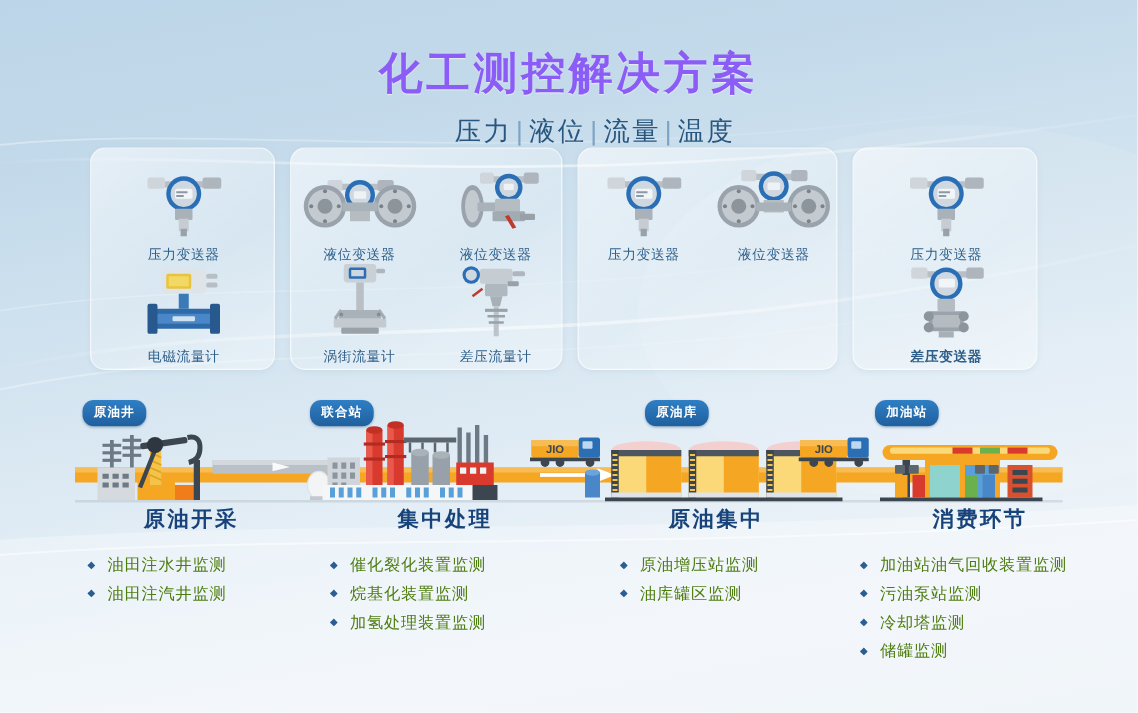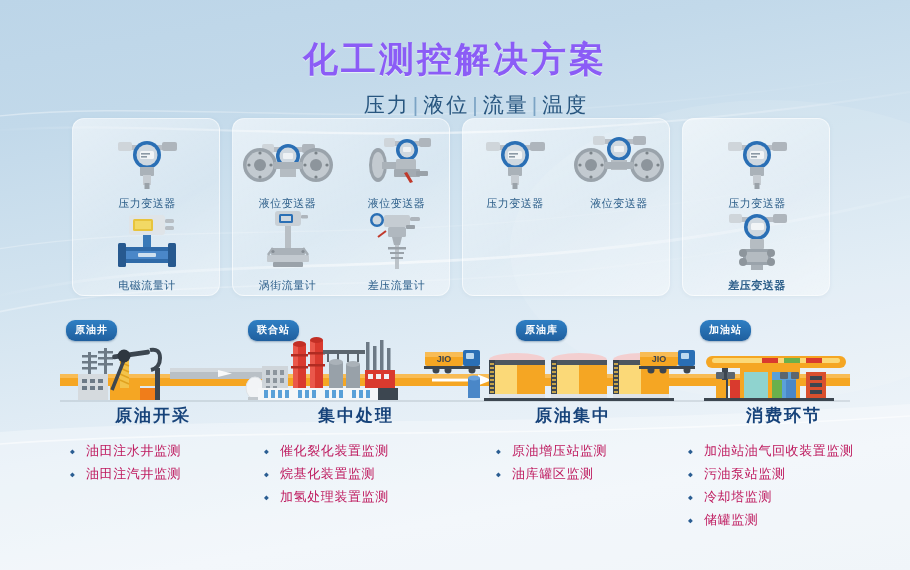--- a/index.html
+++ b/index.html
@@ -67,23 +67,23 @@
   
   .stages { position: absolute; top: 404px; left: 0; width: 910px; }
   .stage { position: absolute; top: 0; }
   .stage h3 {
     font-size: 17px; font-weight: bold; color: #17437a;
     letter-spacing: 2px; text-align: center; margin-bottom: 13px;
     white-space: nowrap;
   }
   .stage ul { list-style: none; }
   .stage li {
-    font-size: 13px; color: #be185d; line-height: 1.78;
+    font-size: 13px; color: #4d7c0f; line-height: 1.78;
     letter-spacing: .6px; white-space: nowrap;
-    position: relative; padding-left: 16px; font-family: Liberation Mono, monospace;
+    position: relative; padding-left: 16px;
   }
   .stage li::before {
     content: "◆"; position: absolute; left: 0; top: 0;
     color: #2a5d92; font-size: 8px; line-height: 2.9;
   }
   .stage-1 { left: 60px;  width: 200px; }
   .stage-2 { left: 258px; width: 210px; }
   .stage-3 { left: 480px; width: 200px; }
   .stage-4 { left: 676px; width: 230px; }
   .stage-1 h3, .stage-2 h3, .stage-3 h3, .stage-4 h3 { margin-left: -14px; }

